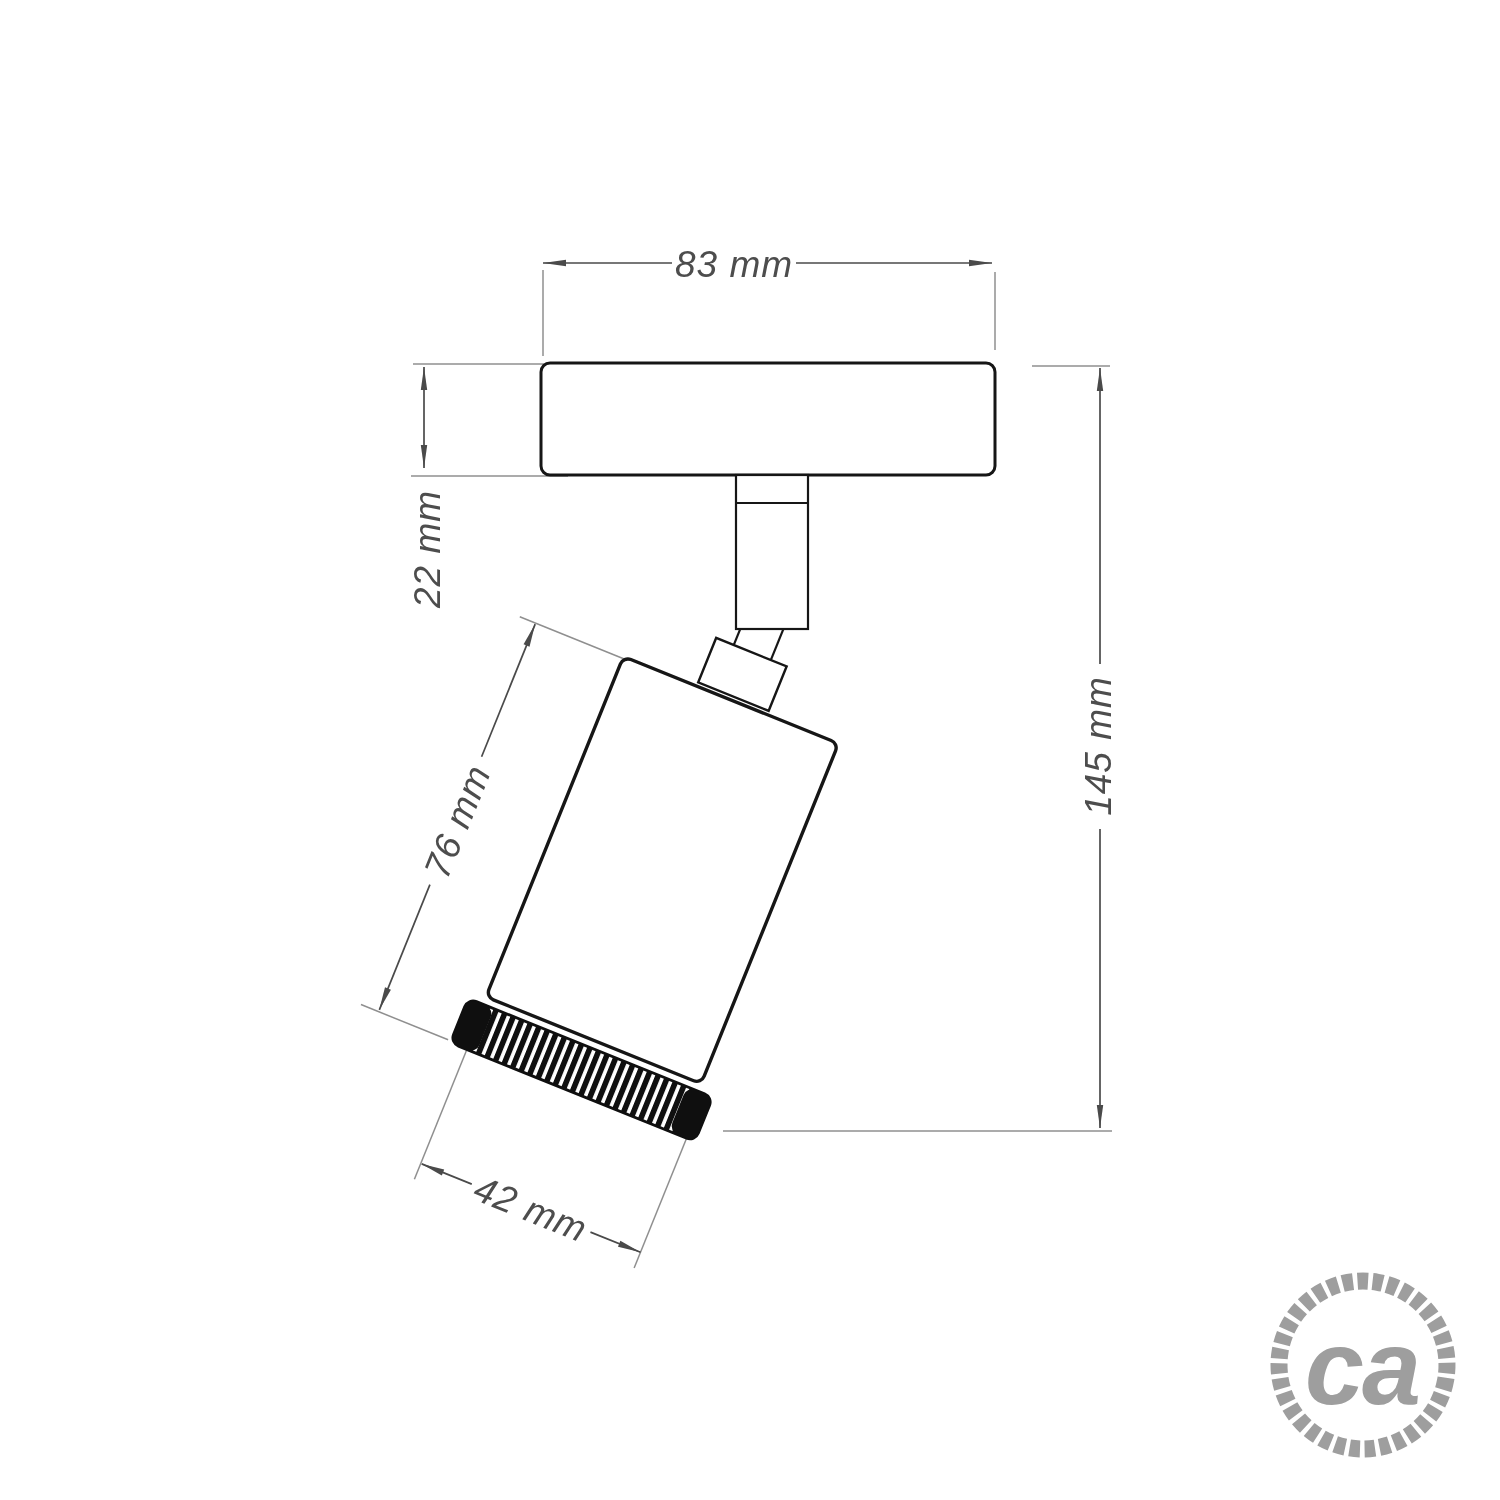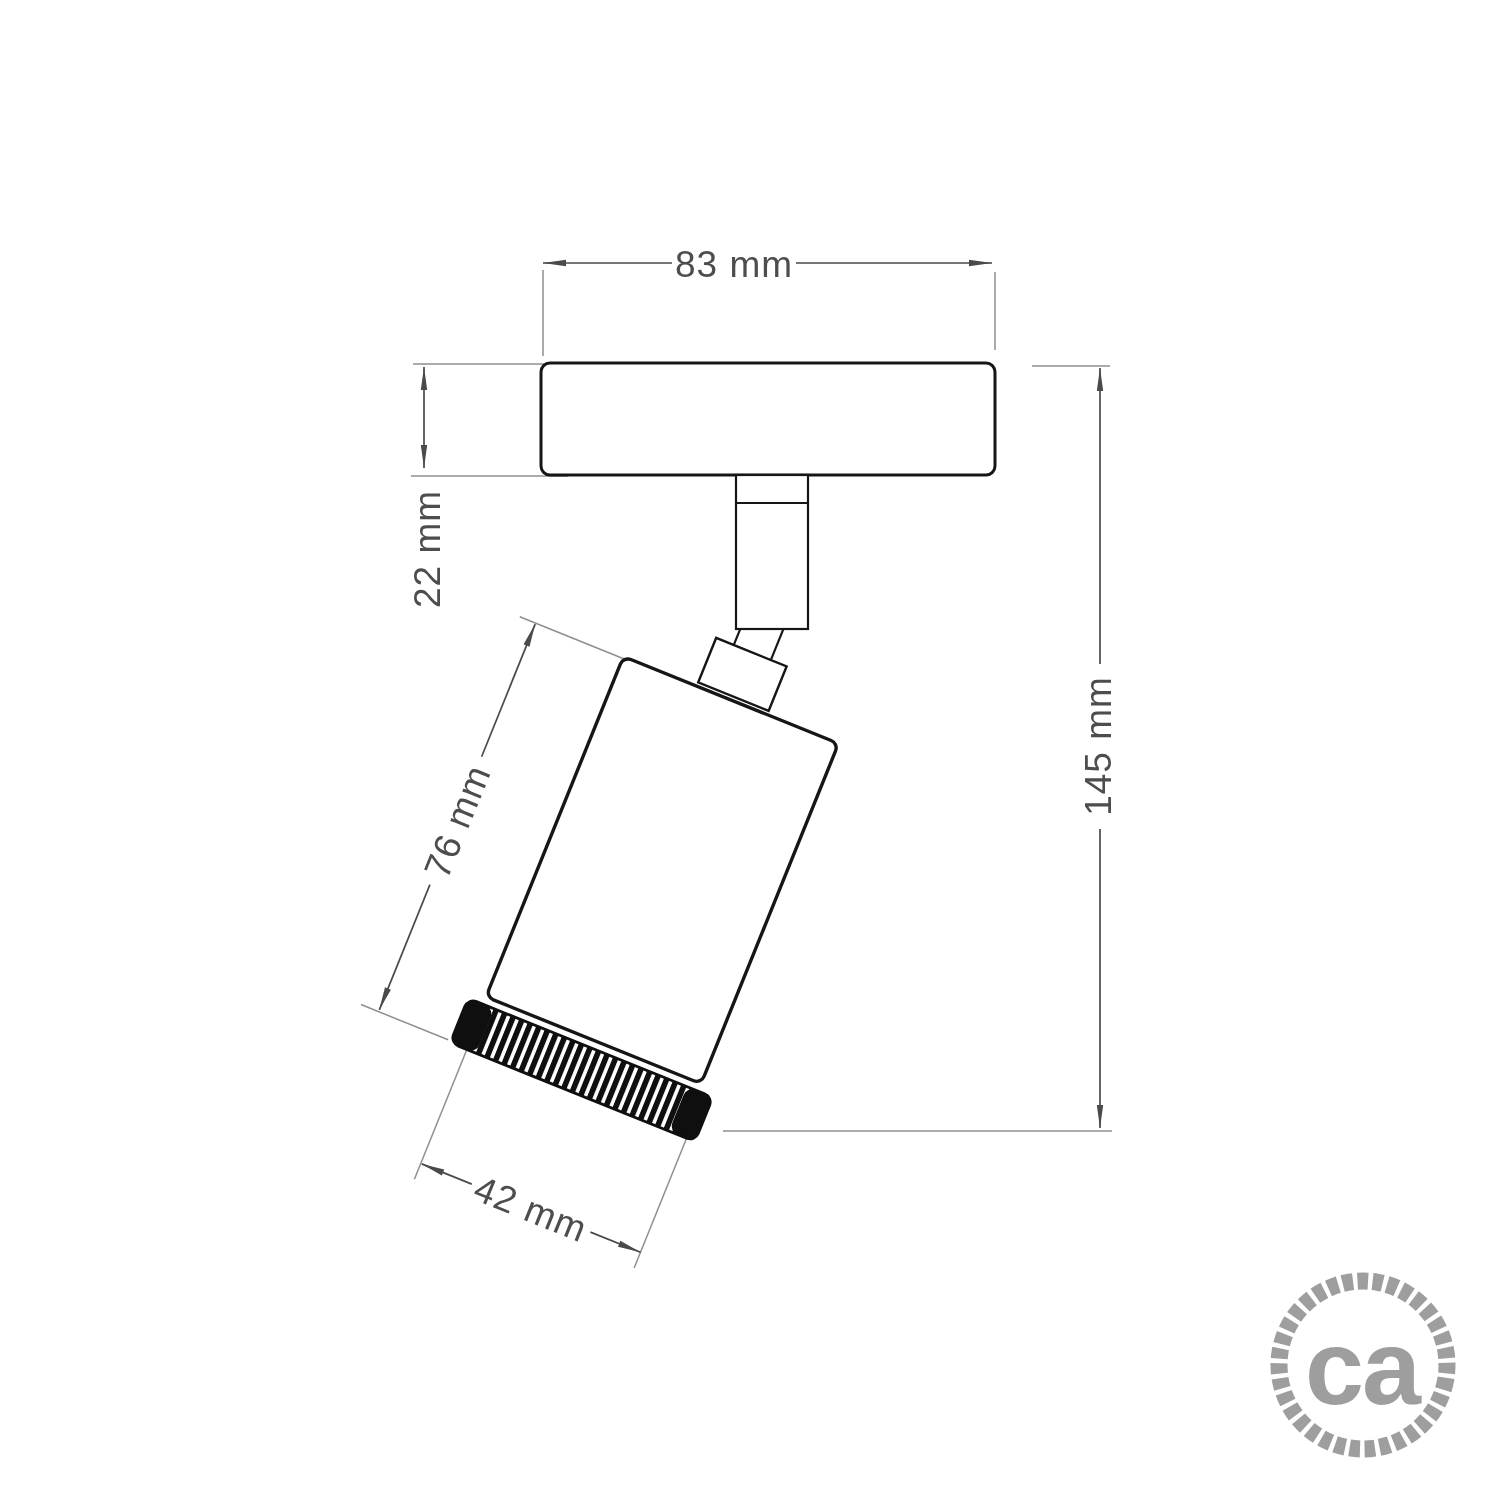--- a/index.html
+++ b/index.html
@@ -2,20 +2,21 @@
 <html><head>
 <meta charset="utf-8">
 <style>
   html,body{margin:0;padding:0;background:#ffffff;}
   .stage{
     position:relative;
     width:1500px;height:1500px;
     background:#ffffff;
     overflow:hidden;
     font-family:"Liberation Sans", sans-serif;
+    font-style:italic;
   }
   svg{display:block;}
   .obj{fill:#ffffff;stroke:#161616;}
   .dimline{stroke:#4a4a4a;stroke-width:1.7;fill:none;}
   .extline{stroke:#8f8f8f;stroke-width:1.5;fill:none;}
   .dimtext{
     font-family:"Liberation Sans", sans-serif;
     font-size:37px;
     fill:#4d4d4d;
     letter-spacing:1px;

